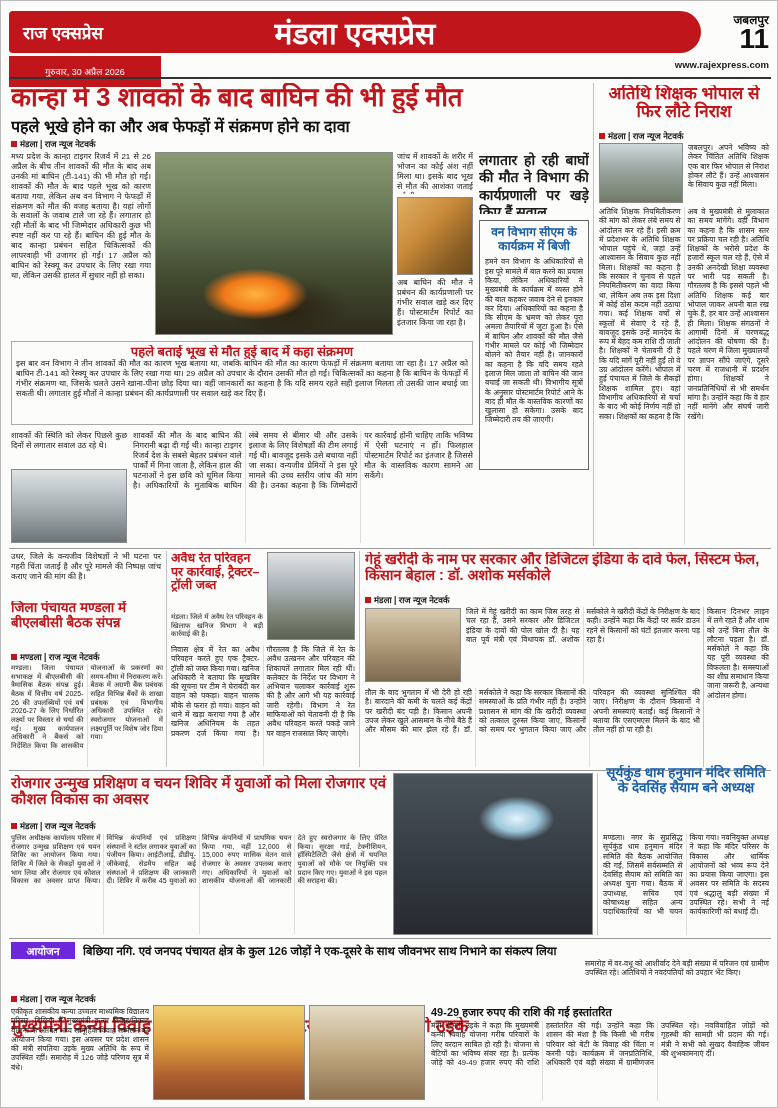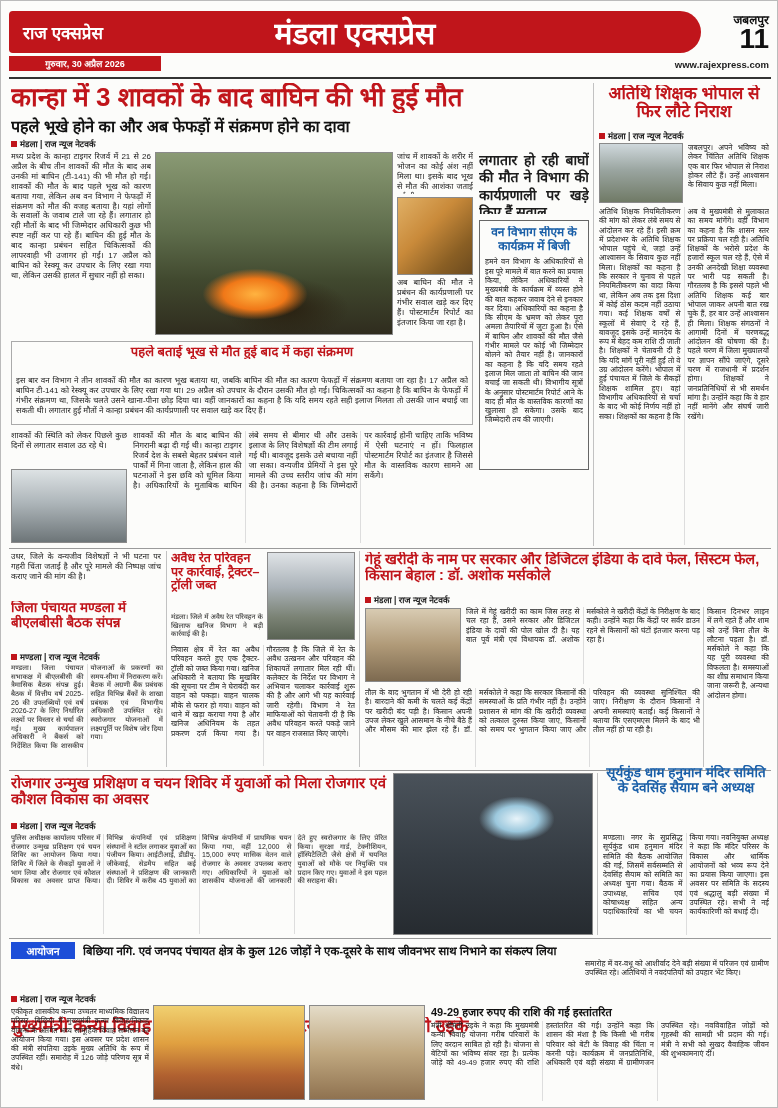--- a/index.html
+++ b/index.html
@@ -15,27 +15,27 @@
   .c4{column-count:4;column-gap:6px;column-rule:1px solid #ddd}
   .byline{display:flex;align-items:center;gap:3px;font-size:8.5px;font-weight:700;color:#222;overflow:hidden}
   .byline .sq{width:6px;height:6px;background:#c0151b;flex:0 0 auto}
   .photo{position:absolute;border:1px solid #8a8a8a}
   .vr{position:absolute;width:1px;background:#c2c2c2}
   .hr{position:absolute;height:1px;background:#9a9a9a}
   .hr2{position:absolute;height:2px;background:#333}
   .redbar{position:absolute;left:8px;top:10px;width:692px;height:42px;background:#c0151b;border-radius:4px 22px 22px 4px;display:flex;align-items:center}
   .brand{color:#fff;font-weight:700;font-size:17px;padding:0 14px;white-space:nowrap}
   .masthead-title{position:absolute;left:0;right:0;text-align:center;color:#fff;font-weight:700;font-size:30px}
-  .datetab{position:absolute;left:8px;top:55px;width:152px;height:15px;background:#c0151b;color:#fff;font-size:9px;font-weight:700;display:flex;align-items:center;justify-content:center}
+  .datetab{position:absolute;left:8px;top:55px;width:152px;height:31px;background:#c0151b;color:#fff;font-size:9px;font-weight:400;display:flex;align-items:center;justify-content:center}
   .city{position:absolute;left:702px;top:10px;width:66px;text-align:right;font-weight:700;font-size:12px;color:#111}
   .pageno{position:absolute;left:702px;top:22px;width:66px;text-align:right;font-weight:700;font-size:28px;color:#111}
   .website{position:absolute;left:600px;top:58px;width:168px;text-align:right;font-size:9.5px;font-weight:600;color:#222}
   .box{border:1.5px solid #666;padding:5px;overflow:hidden}
   .capbox{border:1px solid #aaa;padding:3px 4px;overflow:hidden}
-  .kicker{background:#1d4ed8;color:#fff;font-weight:700;font-size:10.5px;display:flex;align-items:center;justify-content:center}
+  .kicker{background:#6d28d9;color:#fff;font-weight:700;font-size:10.5px;display:flex;align-items:center;justify-content:center}
 </style>
 </head>
 <body>
 
 <div class="page">
 
   <div class="redbar">
     <div class="brand">राज एक्सप्रेस</div>
     <div class="masthead-title">मंडला एक्सप्रेस</div>
   </div>
@@ -59,21 +59,21 @@
     <div class="bt" style="height:54px">अब बाघिन की मौत ने प्रबंधन की कार्यप्रणाली पर गंभीर सवाल खड़े कर दिए हैं। पोस्टमार्टम रिपोर्ट का इंतजार किया जा रहा है।</div>
   </div>
   <div class="abs bt" style="left:478px;top:151px;width:110px;height:62px;font-weight:700;font-size:14px">लगातार हो रही बाघों की मौत ने विभाग की कार्यप्रणाली पर खड़े किए हैं सवाल</div>
 
   <div class="abs box" style="left:478px;top:219px;width:110px;height:250px">
     <div class="h-blue" style="font-size:12px;text-align:center;margin-bottom:4px">वन विभाग सीएम के कार्यक्रम में बिजी</div>
     <div class="bt" style="font-size:7.5px;height:272px">हमने वन विभाग के अधिकारियों से इस पूरे मामले में बात करने का प्रयास किया, लेकिन अधिकारियों ने मुख्यमंत्री के कार्यक्रम में व्यस्त होने की बात कहकर जवाब देने से इनकार कर दिया। अधिकारियों का कहना है कि सीएम के भ्रमण को लेकर पूरा अमला तैयारियों में जुटा हुआ है। ऐसे में बाघिन और शावकों की मौत जैसे गंभीर मामले पर कोई भी जिम्मेदार बोलने को तैयार नहीं है। जानकारों का कहना है कि यदि समय रहते इलाज मिल जाता तो बाघिन की जान बचाई जा सकती थी। विभागीय सूत्रों के अनुसार पोस्टमार्टम रिपोर्ट आने के बाद ही मौत के वास्तविक कारणों का खुलासा हो सकेगा। उसके बाद जिम्मेदारी तय की जाएगी।</div>
   </div>
 
   <div class="abs capbox" style="left:10px;top:340px;width:462px;height:84px">
-    <div class="h-red" style="font-size:13px;text-align:center;margin-bottom:17px">पहले बताई भूख से मौत हुई बाद में कहा संक्रमण</div>
+    <div class="h-red" style="font-size:13px;text-align:center;margin-bottom:0">पहले बताई भूख से मौत हुई बाद में कहा संक्रमण</div>
     <div class="bt" style="height:60px">इस बार वन विभाग ने तीन शावकों की मौत का कारण भूख बताया था, जबकि बाघिन की मौत का कारण फेफड़ों में संक्रमण बताया जा रहा है। 17 अप्रैल को बाघिन टी-141 को रेस्क्यू कर उपचार के लिए रखा गया था। 29 अप्रैल को उपचार के दौरान उसकी मौत हो गई। चिकित्सकों का कहना है कि बाघिन के फेफड़ों में गंभीर संक्रमण था, जिसके चलते उसने खाना-पीना छोड़ दिया था। वहीं जानकारों का कहना है कि यदि समय रहते सही इलाज मिलता तो उसकी जान बचाई जा सकती थी। लगातार हुई मौतों ने कान्हा प्रबंधन की कार्यप्रणाली पर सवाल खड़े कर दिए हैं।</div>
   </div>
 
   <div class="abs bt" style="left:10px;top:430px;width:116px;height:36px">शावकों की स्थिति को लेकर पिछले कुछ दिनों से लगातार सवाल उठ रहे थे।</div>
   <div class="photo" style="left:10px;top:468px;width:116px;height:74px;background:linear-gradient(180deg,#dde2e4 0%,#aeb6ba 45%,#6d7578 100%)"></div>
   <div class="abs bt c3" style="left:132px;top:430px;width:340px;height:112px">शावकों की मौत के बाद बाघिन की निगरानी बढ़ा दी गई थी। कान्हा टाइगर रिजर्व देश के सबसे बेहतर प्रबंधन वाले पार्कों में गिना जाता है, लेकिन हाल की घटनाओं ने इस छवि को धूमिल किया है। अधिकारियों के मुताबिक बाघिन लंबे समय से बीमार थी और उसके इलाज के लिए विशेषज्ञों की टीम लगाई गई थी। बावजूद इसके उसे बचाया नहीं जा सका। वन्यजीव प्रेमियों ने इस पूरे मामले की उच्च स्तरीय जांच की मांग की है। उनका कहना है कि जिम्मेदारों पर कार्रवाई होनी चाहिए ताकि भविष्य में ऐसी घटनाएं न हों। फिलहाल पोस्टमार्टम रिपोर्ट का इंतजार है जिससे मौत के वास्तविक कारण सामने आ सकेंगे।</div>
   <div class="abs bt" style="left:10px;top:551px;width:150px;height:45px">उधर, जिले के वन्यजीव विशेषज्ञों ने भी घटना पर गहरी चिंता जताई है और पूरे मामले की निष्पक्ष जांच कराए जाने की मांग की है।</div>
 
   <div class="vr" style="left:592px;top:82px;height:463px"></div>
 

